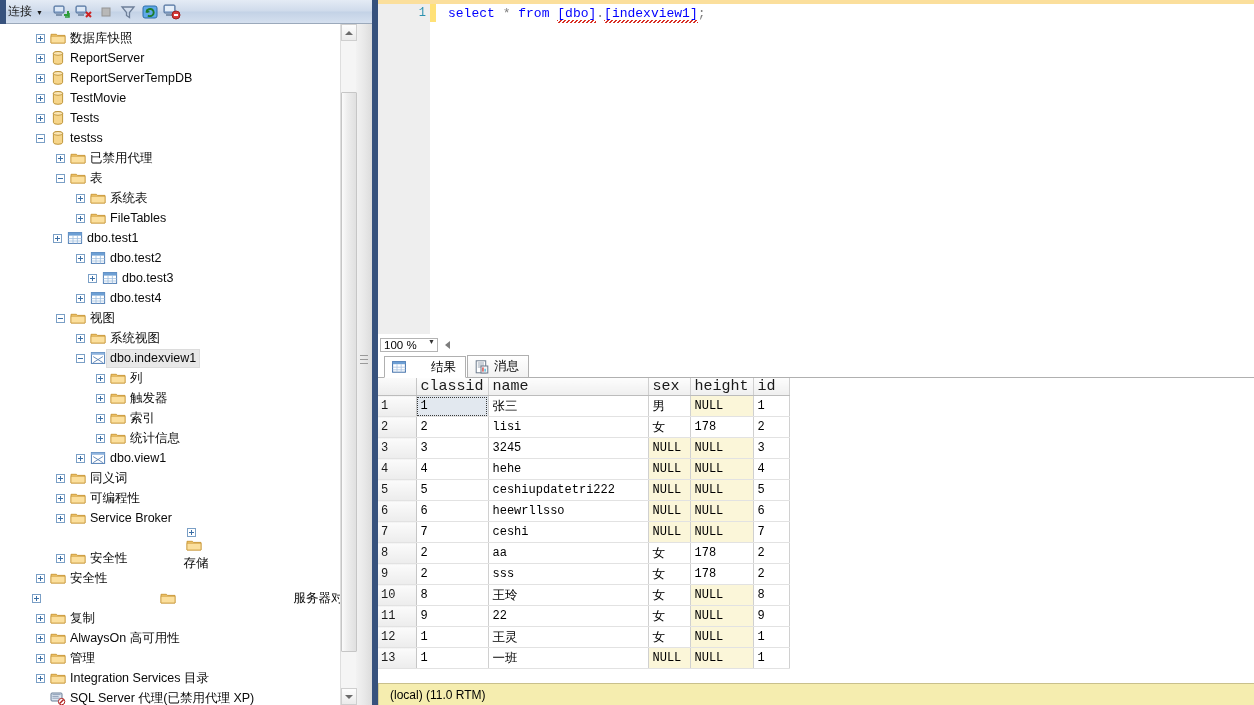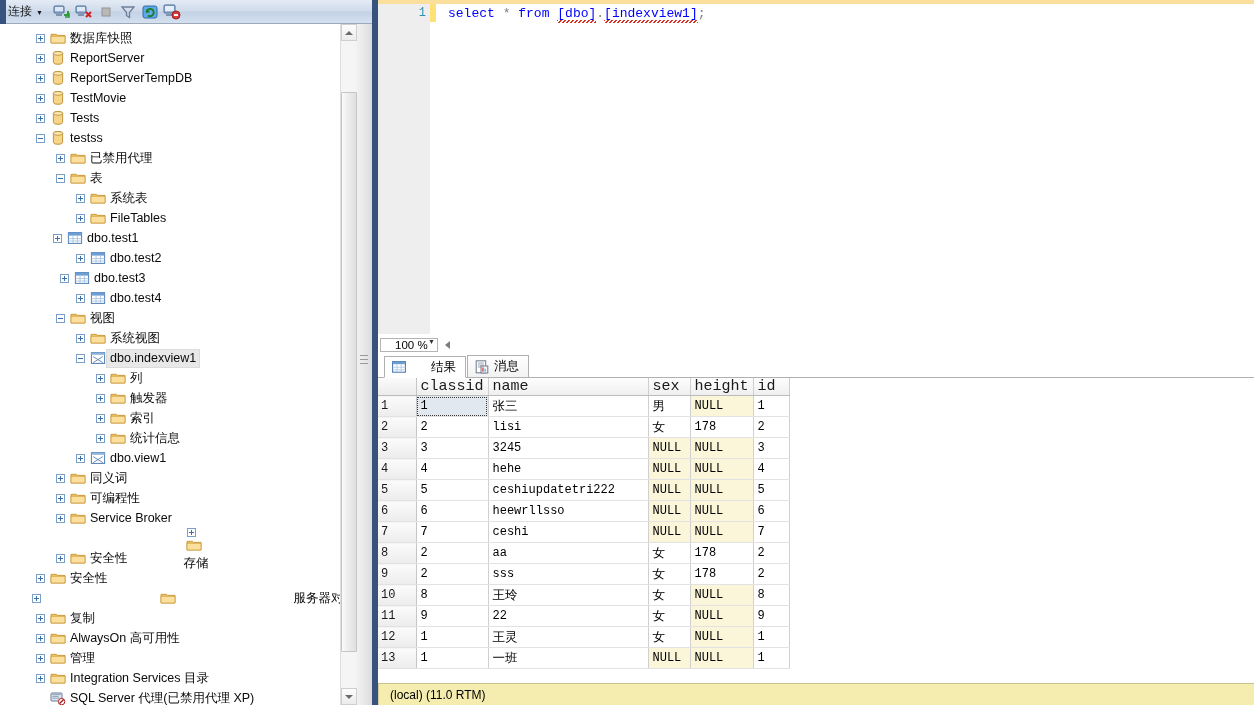--- a/index.html
+++ b/index.html
@@ -218,21 +218,21 @@
     display: flex; align-items: center;
     border-top: 1px solid #ffffff;
   }
   #zoom-combo {
     width: 58px; height: 14px;
     border: 1px solid #b4b4b4;
     background: #ffffff;
     display: flex; align-items: flex-start;
     justify-content: space-between;
     font-size: 11.5px;
-    padding: 0 2px 0 14px;
+    padding: 0 2px 0 3px;
     margin-left: 2px;
   }
   #zoom-combo .caret { font-size: 7px; color: #333; transform: translateY(-1px); }
   #zoom-divider {
     margin-left: 7px;
     width: 0; height: 0;
     border-top: 4px solid transparent;
     border-bottom: 4px solid transparent;
     border-right: 5px solid #7d7d7d;
   }
@@ -494,21 +494,21 @@
         </div>
         <div class="tree-row" style="padding-left: 76px;">
           <span class="exp plus"></span>
           <svg class="ico" viewBox="0 0 16 16" width="16" height="16">
             <rect x="1.4" y="2.6" width="13.2" height="10.8" fill="#ffffff" stroke="#4f7eb5" stroke-width="1"></rect>
             <rect x="1.4" y="2.6" width="13.2" height="3" fill="#6d9fd4"></rect>
             <path d="M6 5.6 L6 13.4 M10.4 5.6 L10.4 13.4 M1.4 8.6 L14.6 8.6 M1.4 11 L14.6 11" stroke="#9dbcdd" stroke-width=".8"></path>
           </svg>
           <span class="label">dbo.test2</span>
         </div>
-        <div class="tree-row" style="padding-left: 60px;">
+        <div class="tree-row" style="padding-left: 88px;">
           <span class="exp plus"></span>
           <svg class="ico" viewBox="0 0 16 16" width="16" height="16">
             <rect x="1.4" y="2.6" width="13.2" height="10.8" fill="#ffffff" stroke="#4f7eb5" stroke-width="1"></rect>
             <rect x="1.4" y="2.6" width="13.2" height="3" fill="#6d9fd4"></rect>
             <path d="M6 5.6 L6 13.4 M10.4 5.6 L10.4 13.4 M1.4 8.6 L14.6 8.6 M1.4 11 L14.6 11" stroke="#9dbcdd" stroke-width=".8"></path>
           </svg>
           <span class="label">dbo.test3</span>
         </div>
         <div class="tree-row" style="padding-left: 76px;">
           <span class="exp plus"></span>

